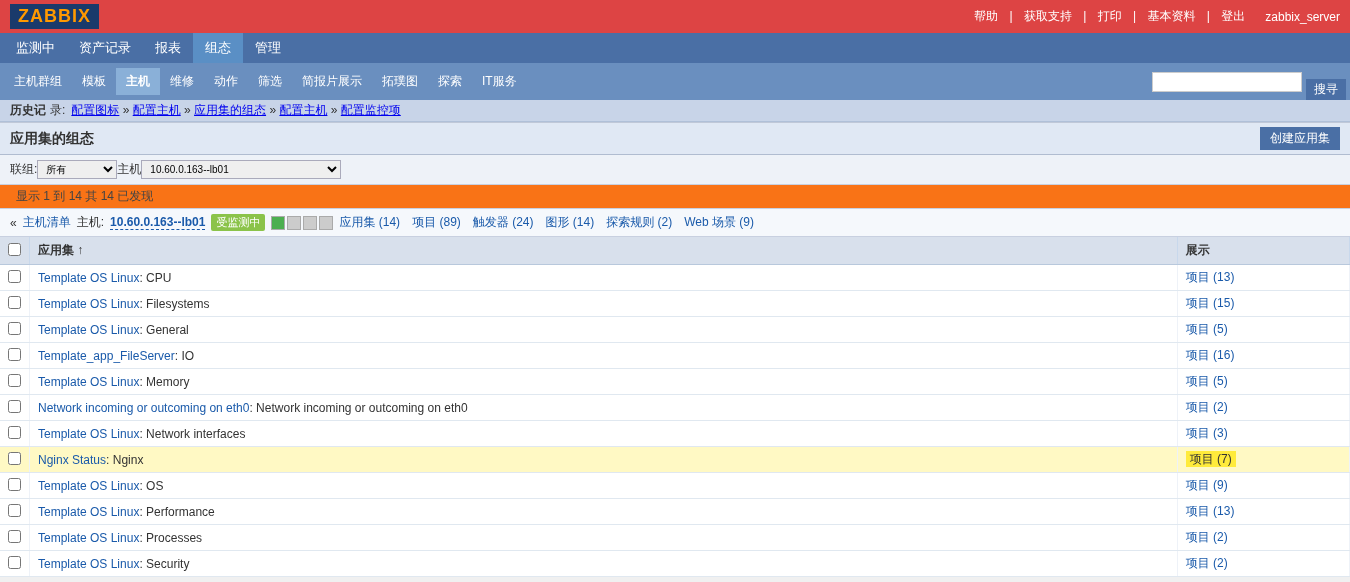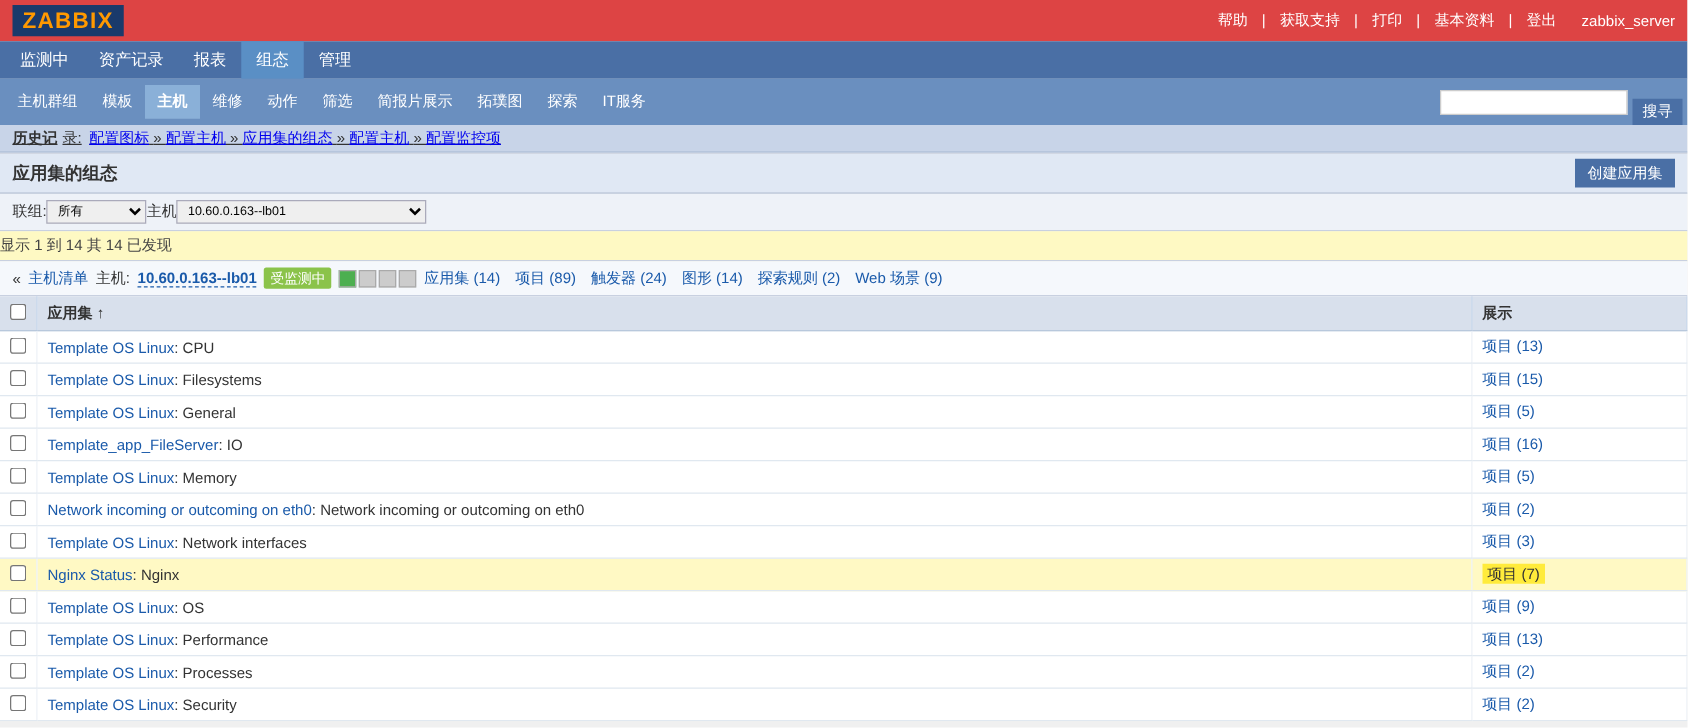--- a/index.html
+++ b/index.html
@@ -32,21 +32,21 @@
     .page-header { background: #e0e8f4; border-bottom: 1px solid #b0bcd0; padding: 4px 10px; display: flex; justify-content: space-between; align-items: center; }
     .page-header-title { font-size: 14px; font-weight: bold; color: #333; }
     .create-btn { background: #4a6fa5; color: #fff; border: none; padding: 3px 10px; cursor: pointer; font-size: 12px; }
 
     
     .filter-bar { background: #eef2f8; border-bottom: 1px solid #c8d0e0; padding: 5px 10px; display: flex; align-items: center; }
     .filter-select { font-size: 10px; padding: 2px 4px; border: 1px solid #aab; min-width: 80px; }
     .filter-select-wide { min-width: 200px; }
 
     
-    .info-bar { background: #fef9c3; padding: 3px 0; font-size: 12px; color: #444; border-bottom: 1px solid #c8d0e0; }
+    .info-bar { background: #f97316; padding: 3px 16px; font-size: 12px; color: #444; border-bottom: 1px solid #c8d0e0; }
 
     
     .host-nav { background: #f5f8fc; padding: 5px 10px; border-bottom: 1px solid #c8d0e0; display: flex; align-items: center; gap: 6px; flex-wrap: wrap; font-size: 12px; }
     .host-nav a { color: #1a5aaa; text-decoration: none; }
     .host-nav .host-link { color: #1a5aaa; font-weight: bold; border-bottom: 1px dashed #1a5aaa; cursor: pointer; }
     .host-nav .monitoring-badge { background: #8bc34a; color: #fff; padding: 1px 5px; font-size: 11px; border-radius: 2px; }
     .host-nav .status-icons { display: flex; gap: 2px; align-items: center; }
     .status-icon { width: 14px; height: 14px; display: inline-block; border: 1px solid #aaa; }
     .status-icon.green { background: #4caf50; }
     .status-icon.gray { background: #ccc; }
@@ -106,21 +106,21 @@
   <div class="sub-nav-item">拓璞图</div>
   <div class="sub-nav-item">探索</div>
   <div class="sub-nav-item">IT服务</div>
   <div class="sub-nav-search">
     <input type="text" placeholder="" style="">
     <button>搜寻</button>
   </div>
 </div>
 
 <div class="breadcrumb-section">
-  <div style="display:flex; align-items:baseline; padding: 2px 10px; background:#c8d4e8; border-bottom:1px solid #b0c0d8;text-decoration:underline;">
+  <div style="display:flex; align-items:baseline; padding: 2px 10px; background:#c8d4e8; border-bottom:1px solid #b0c0d8;">
     <span style="font-weight:bold; font-size:12px; margin-right:4px;">历史记</span>
     <span style="font-size:12px; margin-right:6px;">录:</span>
     <span style="font-size:12px;">
       <a href="#">配置图标</a>
       <span> » </span>
       <a href="#">配置主机</a>
       <span> » </span>
       <a href="#">应用集的组态</a>
       <span> » </span>
       <a href="#">配置主机</a>

